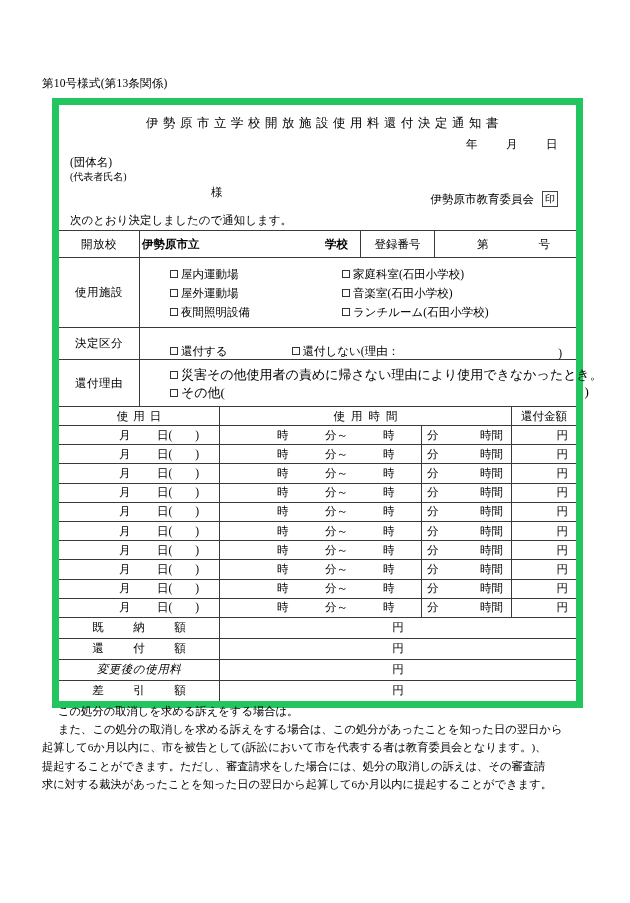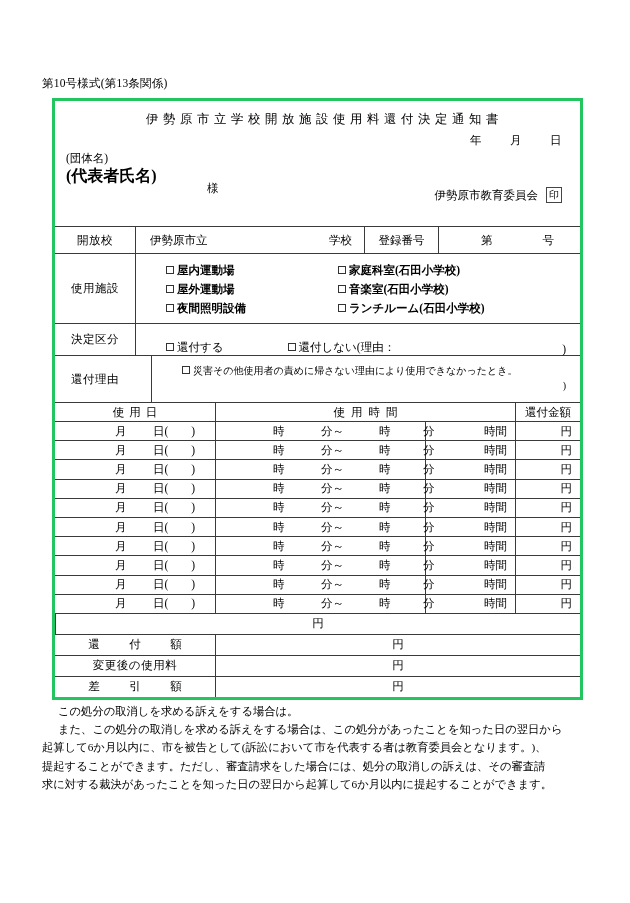--- a/index.html
+++ b/index.html
@@ -29,21 +29,21 @@
     font-size: 11.5px;
     letter-spacing: 0.2px;
     white-space: nowrap;
   }
   
   .frame {
     position: absolute;
     left: 52px;
     top: 98px;
     width: 531px;
-    border: 3px solid #22c55e;
+    border: 7px solid #22c55e;
     box-sizing: border-box;
   }
   
   .header-block {
     position: relative;
     height: 125px;
   }
   .doc-title {
     position: absolute;
     left: 0; right: 0;
@@ -69,23 +69,22 @@
     position: absolute;
     left: 11px;
     top: 50px;
     font-size: 11.5px;
     white-space: nowrap;
   }
   .rep-name {
     position: absolute;
     left: 11px;
     top: 65px;
-    font-size: 16px;
-    white-space: nowrap;
-    font-weight: bold;
+    font-size: 10px;
+    white-space: nowrap;
   }
   .sama {
     position: absolute;
     left: 152px;
     top: 80px;
     font-size: 11.5px;
     white-space: nowrap;
   }
   .issuer {
     position: absolute;
@@ -131,23 +130,24 @@
   .lbl {
     width: 80px;
     justify-content: center;
     letter-spacing: 0.5px;
     flex: none;
   }
 
   
   .r-school { height: 27px; }
   .r-school .city {
-    padding-left: 14px;
-    flex: 1 1 auto;
-    position: relative;
+    padding-left: 2px;
+    flex: 1 1 auto;
+    position: relative;
+    font-weight: bold;
   }
   .r-school .gakkou {
     position: absolute;
     right: 12px;
   }
   .r-school .regno {
     width: 74px;
     justify-content: center;
     flex: none;
   }
@@ -160,21 +160,20 @@
   .r-school .numfield .gou { position: absolute; right: 26px; }
 
   
   .r-fac { height: 70px; }
   .r-fac .lbl { align-items: center; }
   .fac-body {
     flex: 1 1 auto;
     padding: 8px 0 0 30px;
     display: flex;
     box-sizing: border-box;
-    font-weight: bold;
   }
   .fac-col { display: flex; flex-direction: column; gap: 3px; }
   .fac-col.col1 { width: 172px; }
   .fac-item { font-size: 11.5px; white-space: nowrap; line-height: 16px; }
   .cb {
     display: inline-block;
     width: 8px;
     height: 8px;
     border: 1px solid #333;
     margin-right: 3px;
@@ -195,23 +194,22 @@
   }
   .dec-opt2 { margin-left: 40px; padding-left: 24px; }
   .dec-close { position: absolute; right: 14px; }
 
   
   .r-rsn { height: 47px; }
   .rsn-body {
     flex: 1 1 auto;
     padding: 6px 0 0 30px;
     position: relative;
-    font-size: 10px;
+    font-size: 13px;
     box-sizing: border-box;
-    margin-left: 16px;
   }
   .rsn-line { line-height: 18px; white-space: nowrap; }
   .rsn-close { position: absolute; right: 14px; top: 24px; }
 
   
   .r-uhead { height: 19px; }
   .u-date {
     width: 160px;
     flex: none;
     justify-content: center;
@@ -260,21 +258,21 @@
   }
 
   
   .r-sum { height: 21px; }
   .s-lbl {
     width: 160px;
     flex: none;
     justify-content: center;
   }
   .s-lbl.wide { letter-spacing: 9px; padding-left: 9px; }
-  .s-lbl.narrow { letter-spacing: 0.5px; }
+  .s-lbl.narrow { letter-spacing: 0.5px; font-style: italic; }
   .s-val {
     flex: 1 1 auto;
     justify-content: center;
   }
 
   
   .notes {
     position: absolute;
     left: 42px;
     top: 702px;
@@ -303,20 +301,21 @@
       <div class="date-line">
         <span class="date-y">年</span><span class="date-m">月</span><span class="date-d">日</span>
       </div>
       <div class="party-name">(団体名)</div>
       <div class="rep-name">(代表者氏名)</div>
       <div class="sama">様</div>
       <div class="issuer">
         <span>伊勢原市教育委員会</span>
         <span class="seal-box">印</span>
       </div>
+      <div class="lead-text">次のとおり決定しましたので通知します。</div>
     </div>
 
     <div class="row r-school">
       <div class="cell lbl">開放校</div>
       <div class="cell vline city">
         <span>伊勢原市立</span>
         <span class="gakkou">学校</span>
       </div>
       <div class="cell vline regno">登録番号</div>
       <div class="cell vline numfield">
@@ -347,20 +346,21 @@
         <span><span class="cb"></span><span>還付する</span></span>
         <span class="dec-opt2"><span class="cb"></span><span>還付しない(理由：</span></span>
         <span class="dec-close">)</span>
       </div>
     </div>
 
     <div class="row r-rsn">
       <div class="cell lbl">還付理由</div>
       <div class="vline rsn-body">
         <div class="rsn-line"><span class="cb"></span><span>災害その他使用者の責めに帰さない理由により使用できなかったとき。</span></div>
+        <div class="rsn-line"><span class="cb"></span><span>その他(</span></div>
         <span class="rsn-close">)</span>
       </div>
     </div>
 
     <div class="row r-uhead">
       <div class="cell u-date">使用日</div>
       <div class="cell vline u-time">使用時間</div>
       <div class="cell vline u-amt">還付金額</div>
     </div>
 
@@ -502,20 +502,21 @@
             <span class="t2">時</span>
             <span class="m2">分</span>
           </div>
           <div class="cell vline u-hours">時間</div>
           <div class="cell vline u-amt-c">円</div>
         </div>
       </div>
 
     <div id="summary-rows">
         <div class="row r-sum">
+          <div class="cell s-lbl wide">既　納　額</div>
           <div class="cell vline s-val">円</div>
         </div>
         <div class="row r-sum">
           <div class="cell s-lbl wide">還　付　額</div>
           <div class="cell vline s-val">円</div>
         </div>
         <div class="row r-sum">
           <div class="cell s-lbl narrow">変更後の使用料</div>
           <div class="cell vline s-val">円</div>
         </div>

